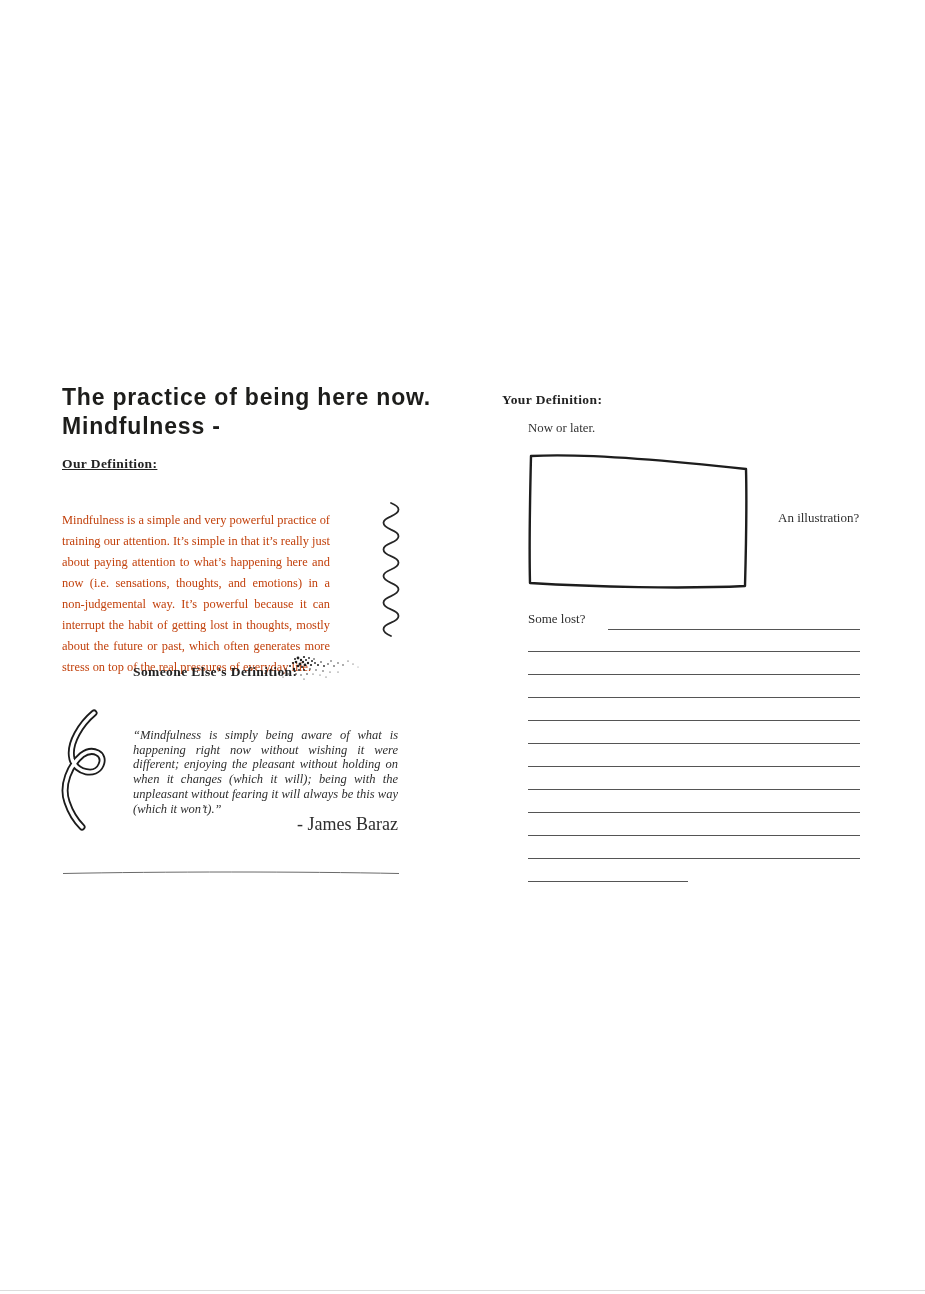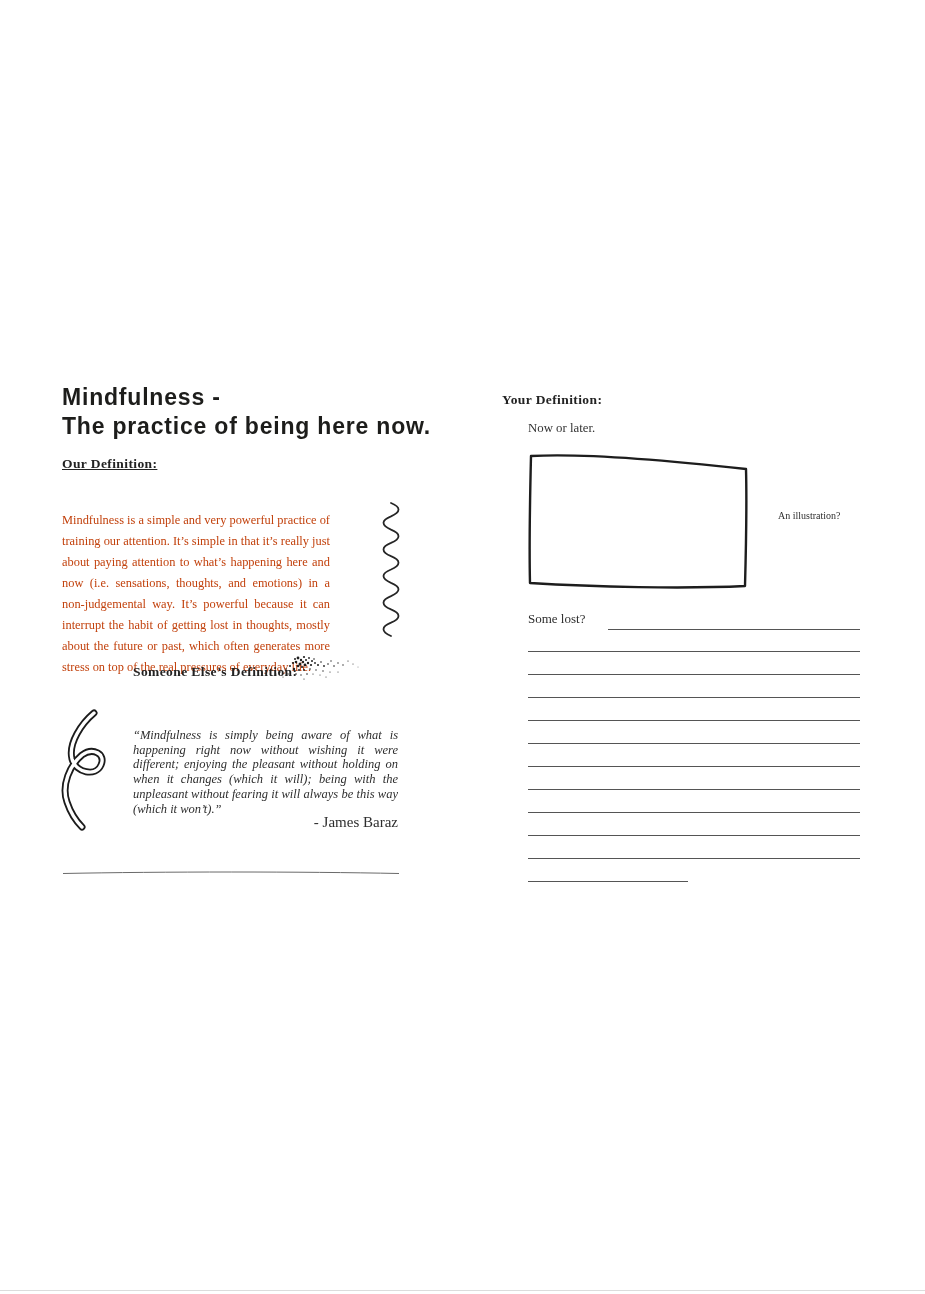--- a/index.html
+++ b/index.html
@@ -50,33 +50,33 @@
     left: 133px; top: 728px; width: 265px;
     font-style: italic;
     font-size: 12.5px; line-height: 14.7px;
     text-align: justify;
     color: #2e2e2e;
     margin: 0;
   }
   .attribution {
     left: 133px; top: 814px; width: 265px;
     text-align: right;
-    font-size: 15px;
+    font-size: 18px;
     color: #2e2e2e;
   }
 
   .squiggle-svg { left: 377px; top: 499px; }
   .dots-svg     { left: 268px; top: 644px; }
   .ribbon-svg   { left: 48px;  top: 705px; }
   .left-divider { left: 62px;  top: 870px; }
 
   
   .now-later { left: 528px; top: 421px; font-size: 12.8px; color: #333; text-align: right; }
   .box-svg   { left: 524px; top: 449px; }
-  .illus-caption { left: 778px; top: 510px; font-size: 10px; color: #2e2e2e; }
+  .illus-caption { left: 778px; top: 510px; font-size: 13px; color: #2e2e2e; }
   .words-label   { left: 528px; top: 611px; font-size: 13px; color: #2e2e2e; }
 
   .words-line {
     left: 608px; top: 629px; width: 252px; height: 0;
     border-top: 1px solid #555555;
   }
   .ruled-lines {
     left: 528px; top: 651px; width: 332px;
     display: flex; flex-direction: column; gap: 22px;
   }
@@ -90,22 +90,22 @@
     left: 0; top: 1290px; width: 925px; height: 0;
     border-top: 1px solid #dcdcdc;
   }
 </style>
 </head>
 <body>
 
 <div class="canvas">
 
   <h1 class="abs title">
+    <span>The practice of being here now.</span>
     <span>Mindfulness -</span>
-    <span>The practice of being here now.</span>
   </h1>
 
   <h2 class="abs serif-h our-def-h">Our Definition:</h2>
 
   <p class="abs body-text">Mindfulness is a simple and very powerful practice of training our attention. It’s simple in that it’s really just about paying attention to what’s happening here and now (i.e. sensations, thoughts, and emotions) in a non-judgemental way. It’s powerful because it can interrupt the habit of getting lost in thoughts, mostly about the future or past, which often generates more stress on top of the real pressures of everyday life.</p>
 
   <svg class="abs squiggle-svg" width="26" height="146" viewBox="0 0 26 146">
     <path d="M14 4
              c10 4 10 9 0 13.3 c-10 4 -10 9 0 13.3
              c10 4 10 9 0 13.3 c-10 4 -10 9 0 13.3

